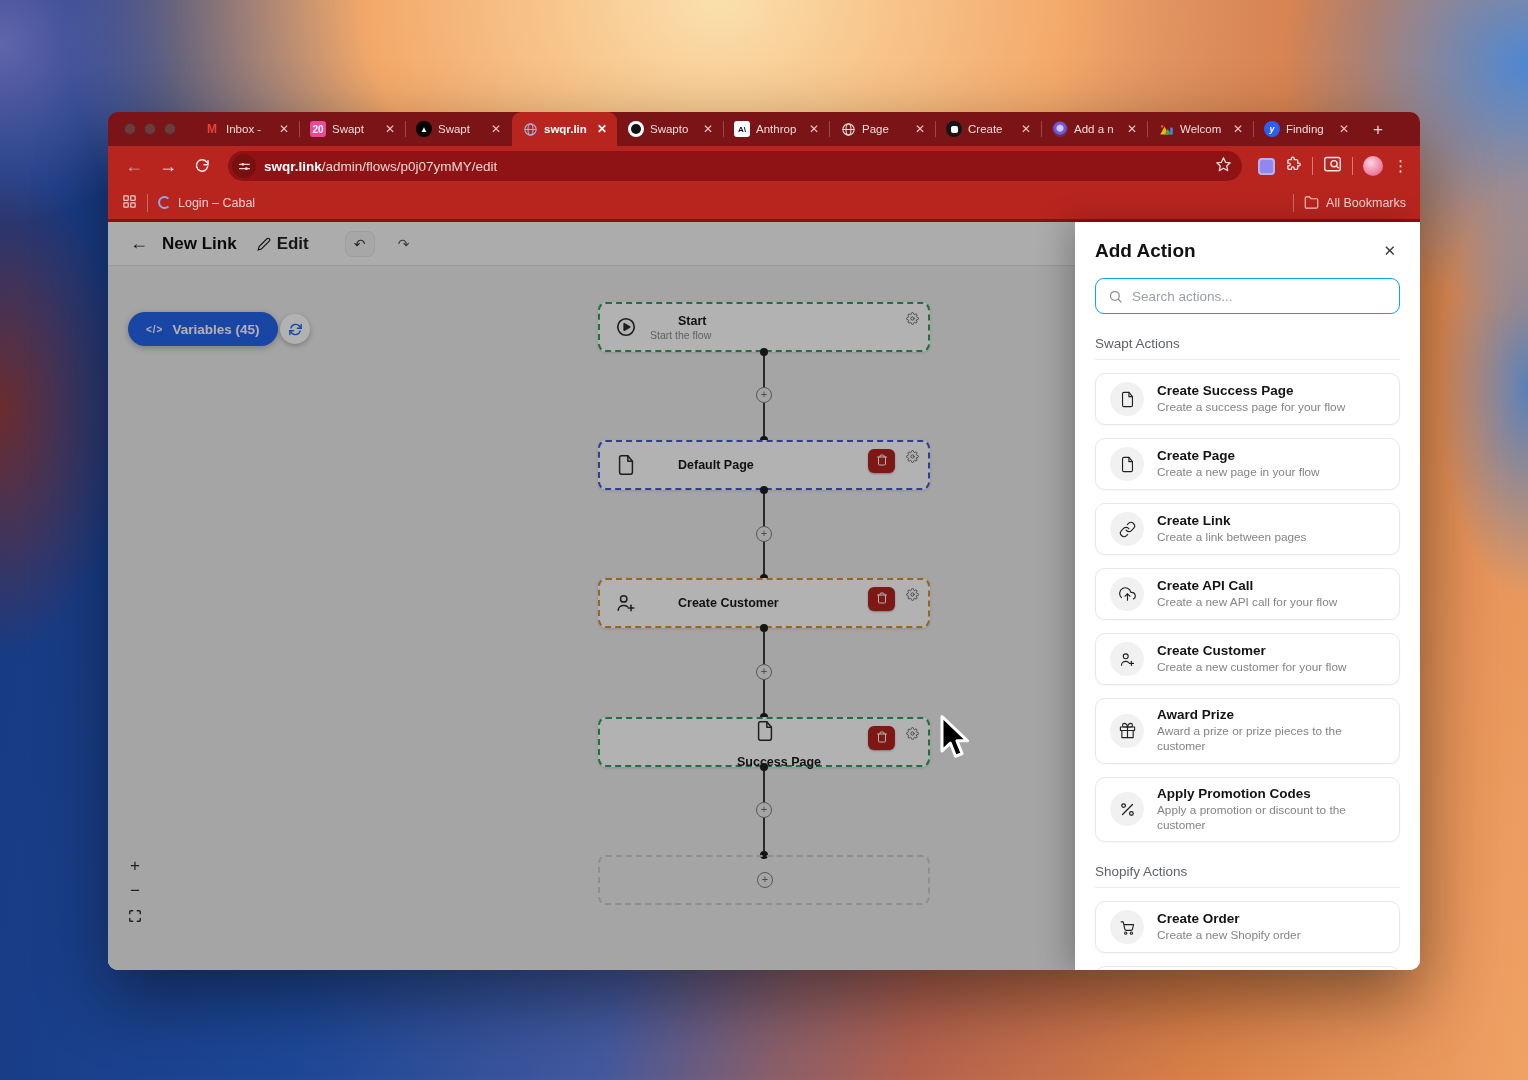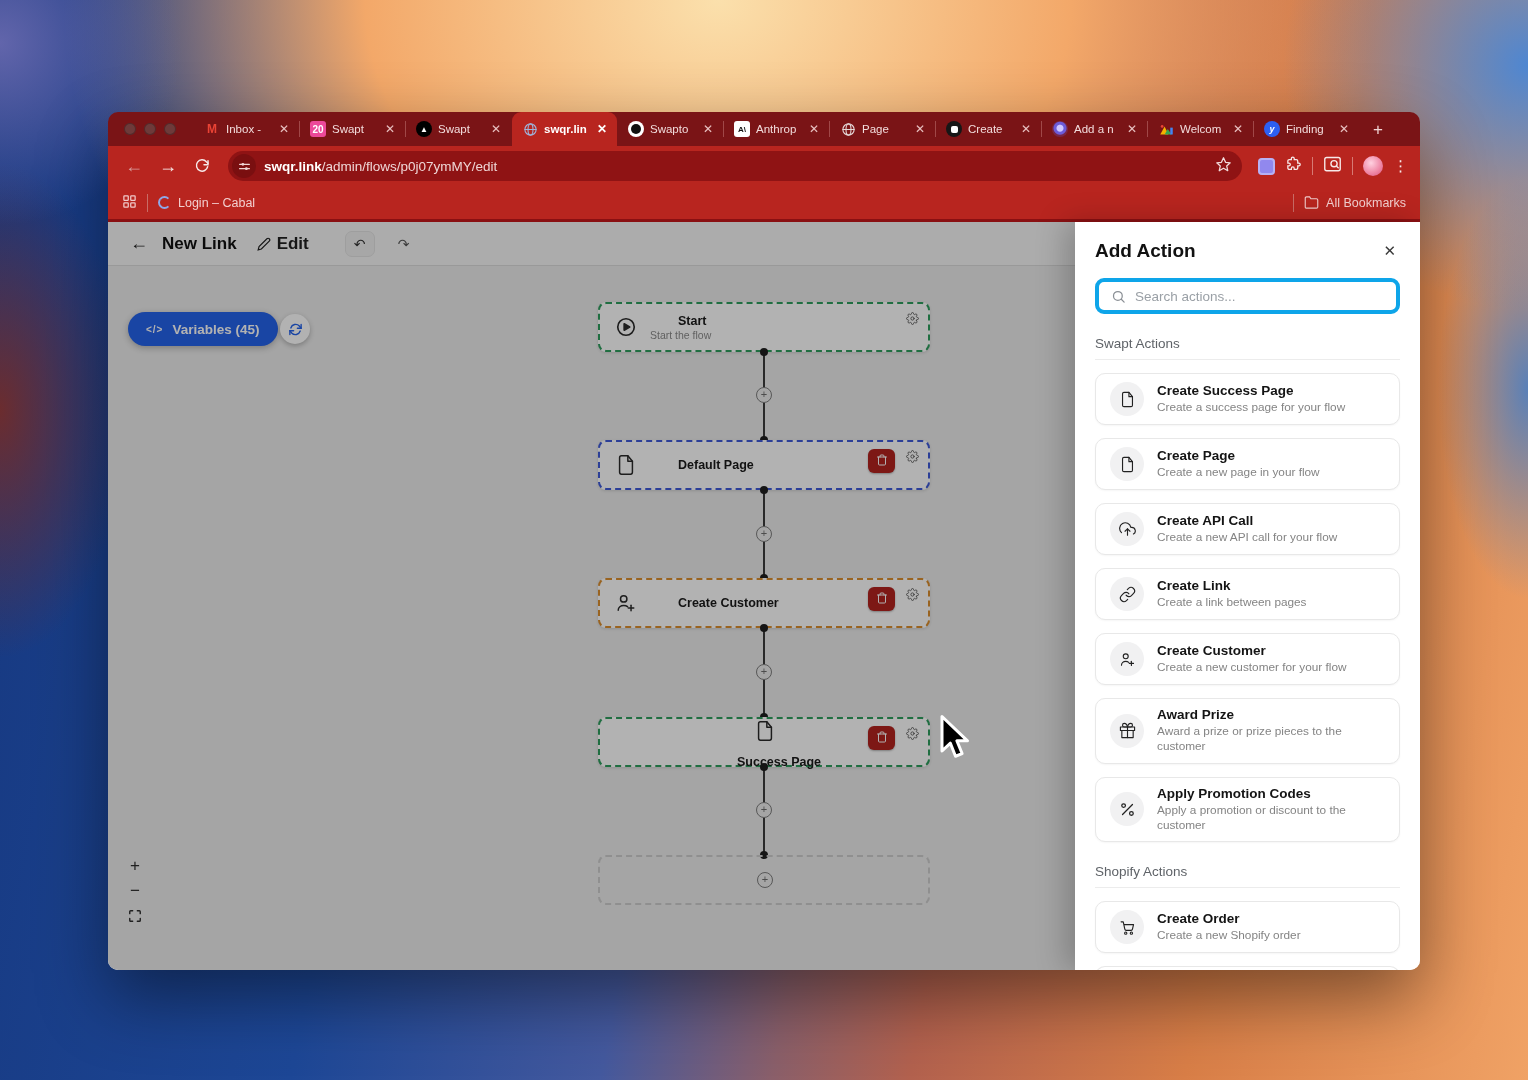--- a/index.html
+++ b/index.html
@@ -121,21 +121,21 @@
 
   .dim { position:absolute; inset:0; background:rgba(0,0,0,.30); pointer-events:none; z-index:5; }
   .cursor { position:absolute; z-index:9; }
 
   
   .panel { position:relative; width:345px; height:100%; background:#fff; z-index:6;
     box-shadow:-10px 0 28px rgba(0,0,0,.22); padding:18px 20px 0 20px; overflow:hidden; }
   .panel-head { display:flex; align-items:flex-start; justify-content:space-between; }
   .panel-title { font-size:19px; font-weight:bold; color:#111; }
   .panel-close { font-size:15px; color:#3a3a3a; padding:2px 4px; }
-  .searchbox { margin-top:16px; height:36px; border:4px solid #0ea5e9; border-radius:9px;
+  .searchbox { margin-top:16px; height:36px; border:1px solid #0ea5e9; border-radius:9px;
     display:flex; align-items:center; gap:9px; padding:0 12px; }
   .searchbox .ph { font-size:13.5px; color:#9aa0a6; }
   .sect-label { margin-top:22px; padding-bottom:8px; border-bottom:1px solid #ececec;
     font-size:13.5px; color:#5f6368; }
   .cards { display:flex; flex-direction:column; gap:13px; margin-top:13px; }
   .card { border:1px solid #e8e8e8; border-radius:10px; padding:8px 14px; min-height:50px;
     display:flex; align-items:center; gap:13px; background:#fff; box-shadow:0 1px 2px rgba(0,0,0,.04); }
   .card .cicon { width:34px; height:34px; border-radius:50%; background:#f1f1f2; flex-shrink:0;
     display:flex; align-items:center; justify-content:center; font-size:14px; color:#222; }
   .card .ctitle { font-size:13.5px; font-weight:bold; color:#141414; }
@@ -510,40 +510,40 @@
                   </svg>
                 </span>
         <span>
           <div class="ctitle">Create Page</div>
           <div class="csub">Create a new page in your flow</div>
         </span>
       </div>
               <div class="card">
         <span class="cicon">
                   <svg width="17" height="17" viewBox="0 0 24 24" fill="none" stroke="#222" stroke-width="1.6" stroke-linecap="round" stroke-linejoin="round">
+                    <path d="M10 13a5 5 0 0 0 7.54.54l3-3a5 5 0 0 0-7.07-7.07l-1.72 1.71"></path>
+                    <path d="M14 11a5 5 0 0 0-7.54-.54l-3 3a5 5 0 0 0 7.07 7.07l1.71-1.71"></path>
+                  </svg>
+                </span>
+        <span>
+          <div class="ctitle">Create Link</div>
+          <div class="csub">Create a link between pages</div>
+        </span>
+      </div>
+              <div class="card">
+        <span class="cicon">
+                  <svg width="17" height="17" viewBox="0 0 24 24" fill="none" stroke="#222" stroke-width="1.6" stroke-linecap="round" stroke-linejoin="round">
                     <path d="M20.39 18.39A5 5 0 0 0 18 9h-1.26A8 8 0 1 0 3.5 16.5"></path>
                     <polyline points="8.5 14.5 12 11 15.5 14.5"></polyline>
                     <line x1="12" y1="11" x2="12" y2="20"></line>
                   </svg>
                 </span>
         <span>
           <div class="ctitle">Create API Call</div>
           <div class="csub">Create a new API call for your flow</div>
-        </span>
-      </div>
-              <div class="card">
-        <span class="cicon">
-                  <svg width="17" height="17" viewBox="0 0 24 24" fill="none" stroke="#222" stroke-width="1.6" stroke-linecap="round" stroke-linejoin="round">
-                    <path d="M10 13a5 5 0 0 0 7.54.54l3-3a5 5 0 0 0-7.07-7.07l-1.72 1.71"></path>
-                    <path d="M14 11a5 5 0 0 0-7.54-.54l-3 3a5 5 0 0 0 7.07 7.07l1.71-1.71"></path>
-                  </svg>
-                </span>
-        <span>
-          <div class="ctitle">Create Link</div>
-          <div class="csub">Create a link between pages</div>
         </span>
       </div>
               <div class="card">
         <span class="cicon">
                   <svg width="17" height="17" viewBox="0 0 24 24" fill="none" stroke="#222" stroke-width="1.6" stroke-linecap="round" stroke-linejoin="round">
                     <circle cx="9.5" cy="7.5" r="3.5"></circle>
                     <path d="M3.5 20c0-3.4 2.7-5.3 6-5.3 1.6 0 3.1.4 4.2 1.3"></path>
                     <line x1="17.5" y1="14.5" x2="17.5" y2="20.5"></line>
                     <line x1="14.5" y1="17.5" x2="20.5" y2="17.5"></line>
                   </svg>

